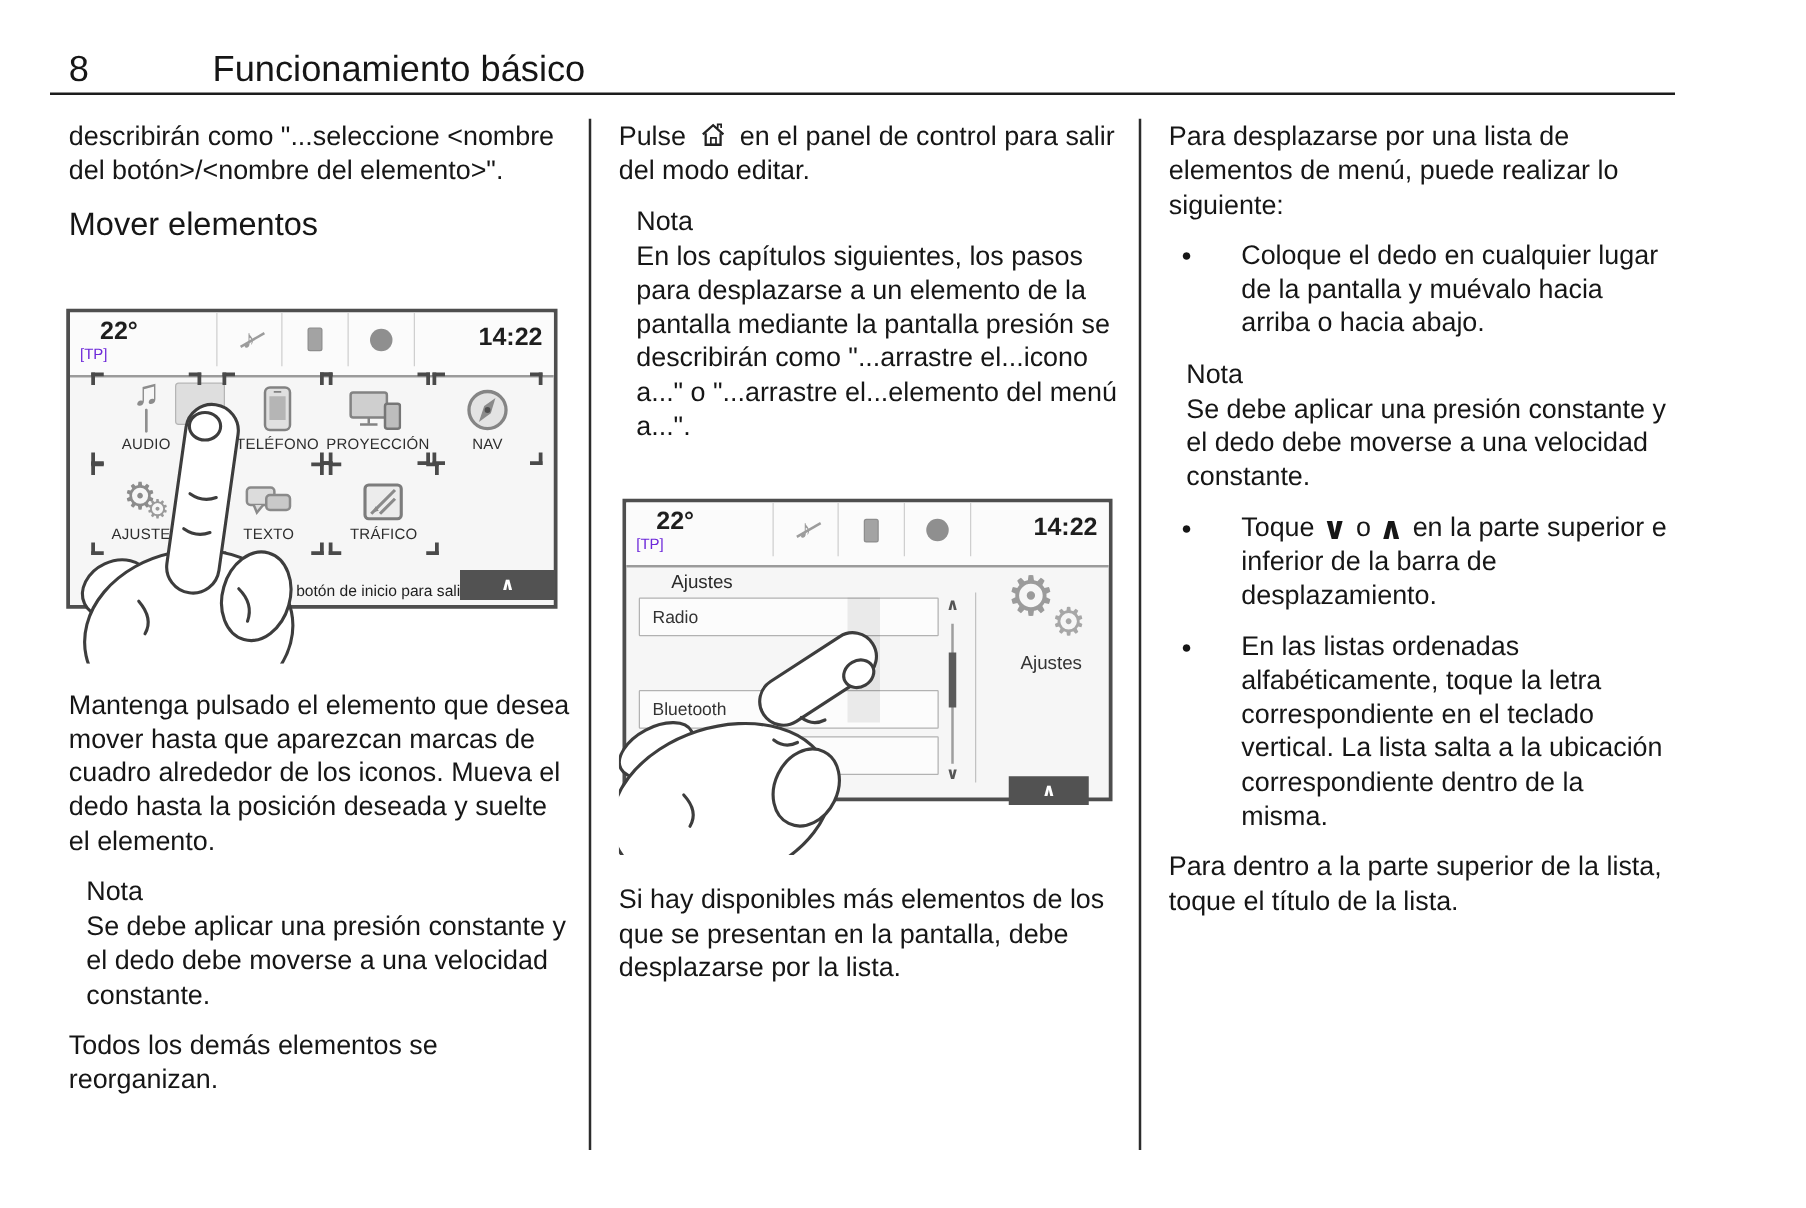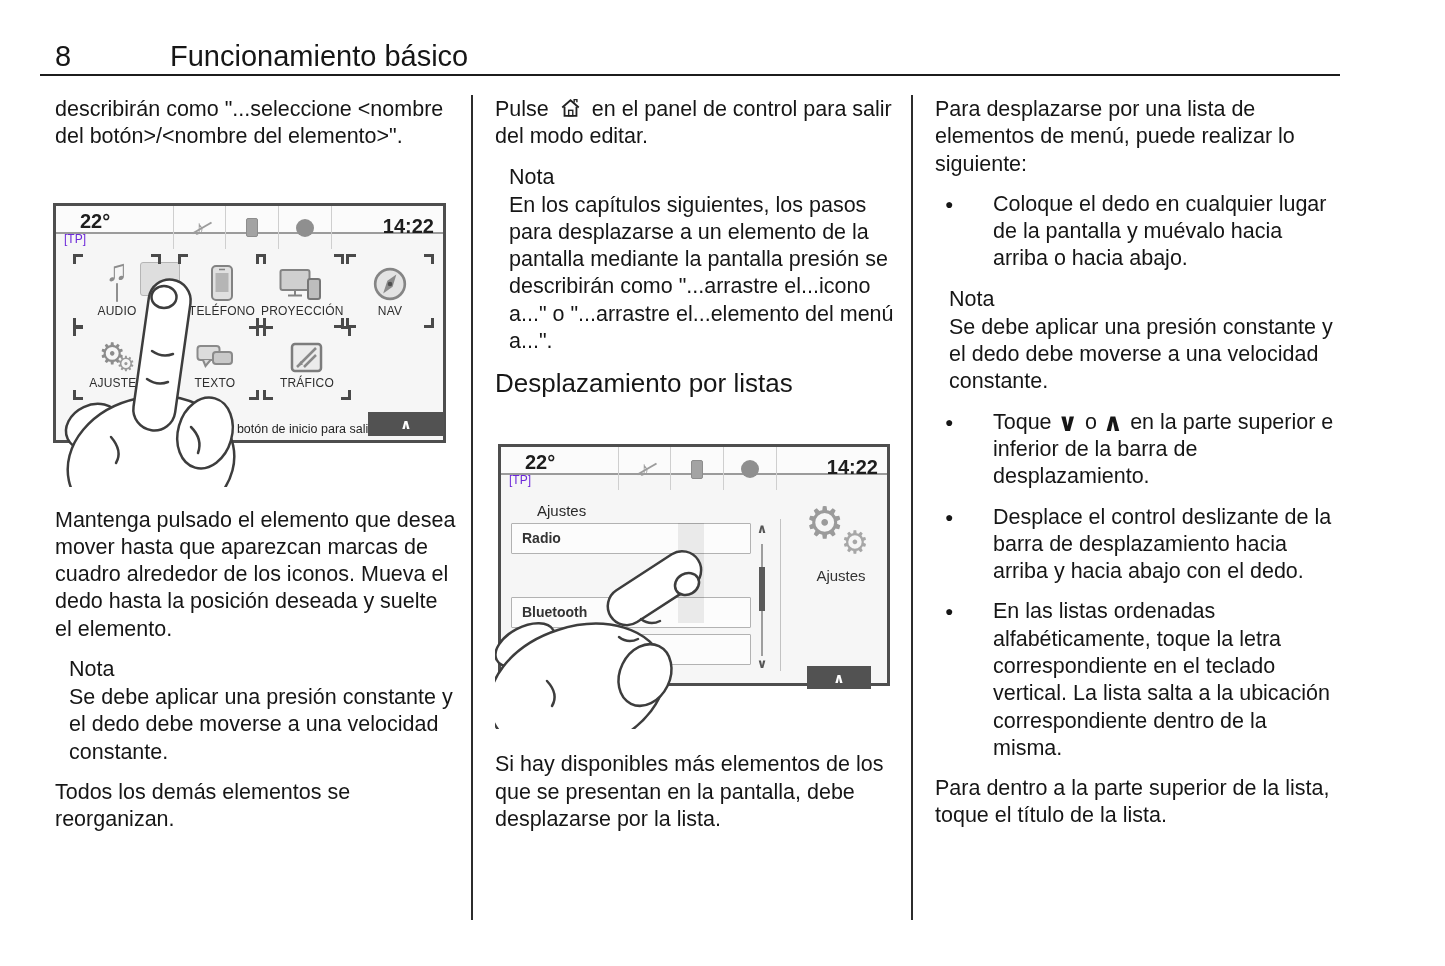--- a/index.html
+++ b/index.html
@@ -32,21 +32,21 @@
 
   
   .figure { position:relative; width:402px; overflow:hidden; background:#fff; }
   #fig1 { height:322px; margin:14px 0 20px -4px; }
   #fig2 { height:316px; margin:8px 0 22px 0; }
   .screen { position:absolute; border:3px solid #4e4e4e; background:#f6f6f6; }
   #fig1 .screen { left:2px; top:38px; width:393px; height:240px; }
   #fig2 .screen { left:3px; top:31px; width:392px; height:242px; }
 
   
-  .sbar { position:relative; height:28px; background:#fbfbfb; border-bottom:2px solid #9b9b9b; }
+  .sbar { position:relative; height:52px; background:#fbfbfb; border-bottom:2px solid #9b9b9b; }
   .sb-temp { position:absolute; left:24px; top:4px;  font-size:20px; font-weight:bold; color:#1e1e1e; }
   .sb-tp   { position:absolute; left:8px;  top:26px; font-size:12px; color:#6d28d9; }
   .sb-time { position:absolute; right:9px; top:9px;  font-size:20px; font-weight:bold; color:#1e1e1e; }
   .sb-div  { position:absolute; top:0; width:1px; height:43px; background:#cfcfcf; }
   .sb-ic   { position:absolute; top:8px; width:28px; height:28px; display:flex; align-items:center; justify-content:center; }
   .ic-note { position:relative; font-size:21px; color:#9c9c9c; }
   .ic-note::after { content:""; position:absolute; left:-3px; top:11px; width:22px; height:2px; background:#9c9c9c; transform:rotate(-30deg); }
   .ic-phone-s { width:12px; height:19px; background:#a3a3a3; border-radius:2px; border:1px solid #8d8d8d; }
   .ic-rec { width:18px; height:18px; border-radius:50%; background:#8f8f8f; }
 
@@ -64,21 +64,21 @@
   .audio-note { font-size:30px; color:#8c8c8c; line-height:.9; display:block; }
   .audio-base { width:36px; height:6px; background:#b3b3b3; border:1px solid #8f8f8f; border-radius:2px; margin:0 auto; }
   .dragged { position:absolute; left:84px; top:56px; width:40px; height:34px; background:#dedede; border:1px solid #b5b5b5; border-radius:3px; }
   .hint { position:absolute; left:142px; top:216px; font-size:12.5px; color:#1f1f1f; white-space:nowrap; }
   .homebtn { position:absolute; background:#525252; color:#ffffff; display:flex; align-items:center; justify-content:center; font-size:14px; font-weight:bold; }
   #fig1 .homebtn { left:312px; top:206px; width:76px; height:24px; }
   #fig2 .homebtn { left:306px; top:219px; width:64px; height:23px; }
 
   
   .ltitle { position:absolute; left:36px; top:55px; font-size:15px; color:#2a2a2a; }
-  .lrow { position:absolute; left:10px; width:240px; height:31px; background:#fcfcfc; border:1px solid #b2b2b2; border-radius:1px; font-size:14px; color:#333; line-height:29px; padding-left:10px;font-weight:bold; }
+  .lrow { position:absolute; left:10px; width:240px; height:31px; background:#fcfcfc; border:1px solid #b2b2b2; border-radius:1px; font-size:14px; color:#333; line-height:29px; padding-left:10px; }
   .dragband { position:absolute; left:177px; top:76px; width:26px; height:100px; background:rgba(0,0,0,.07); }
   .scr-ar { position:absolute; left:251px; width:20px; text-align:center; font-size:13px; font-weight:bold; color:#555; }
   .scr-track { position:absolute; left:260px; top:97px; width:2px; height:112px; background:#9e9e9e; }
   .scr-slider { position:absolute; left:258px; top:120px; width:6px; height:44px; background:#5a5a5a; }
   .rsep { position:absolute; left:279px; top:72px; width:1px; height:152px; background:#c2c2c2; }
   .gears-big { position:absolute; left:300px; top:60px; width:80px; height:58px; }
   .gear-b1 { position:absolute; left:4px; top:-6px; font-size:44px; color:#9b9b9b; line-height:1; }
   .gear-b2 { position:absolute; left:40px; top:20px; font-size:31px; color:#a7a7a7; line-height:1; }
   .gears-lab { position:absolute; left:293px; top:120px; width:94px; text-align:center; font-size:15px; color:#333; }
 
@@ -89,20 +89,21 @@
 <body>
 
 <span class="hdr-num">8</span>
 <span class="hdr-title">Funcionamiento básico</span>
 <div class="hdr-rule"></div>
 <div class="vdiv" id="vdiv1"></div>
 <div class="vdiv" id="vdiv2"></div>
 
 <div class="col" id="col1">
   <p class="p">describirán como "...seleccione &lt;nombre del botón&gt;/&lt;nombre del elemento&gt;".</p>
+  <h2 class="colh">Mover elementos</h2>
 
   <div class="figure" id="fig1">
     <div class="screen">
       <div class="sbar">
         <span class="sb-temp">22°</span>
         <span class="sb-tp">[TP]</span>
         <span class="sb-time">14:22</span>
         <div class="sb-div" style="left:117px"></div>
         <div class="sb-div" style="left:169px"></div>
         <div class="sb-div" style="left:222px"></div>
@@ -253,21 +254,20 @@
       <path d="M5.5 10.5 V20.5 H18.5 V10.5" fill="none" stroke="#222" stroke-width="2"></path>
       <rect x="10" y="14.5" width="4.5" height="6" fill="none" stroke="#222" stroke-width="1.5"></rect>
       <path d="M16 6 V2.8 h3 v3" fill="none" stroke="#222" stroke-width="1.5"></path>
     </svg>
     <span>en el panel de control para salir del modo editar.</span>
   </p>
   <div class="note">
     <div class="nlab">Nota</div>
     <p class="p">En los capítulos siguientes, los pasos para desplazarse a un elemento de la pantalla mediante la pantalla presión se describirán como "...arrastre el...icono a..." o "...arrastre el...elemento del menú a...".</p>
   </div>
-  <h2 class="colh">Desplazamiento por listas</h2>
 
   <div class="figure" id="fig2">
     <div class="screen">
       <div class="sbar">
         <span class="sb-temp">22°</span>
         <span class="sb-tp">[TP]</span>
         <span class="sb-time">14:22</span>
         <div class="sb-div" style="left:117px"></div>
         <div class="sb-div" style="left:169px"></div>
         <div class="sb-div" style="left:222px"></div>
@@ -338,22 +338,19 @@
   <div class="b">
     <span class="btxt">
       <span>Toque</span>
       <span class="chev">∨</span>
       <span>o</span>
       <span class="chev">∧</span>
       <span>en la parte superior e inferior de la barra de desplazamiento.</span>
     </span>
   </div>
 
-  <div class="b">
-    <span class="btxt">Desplace el control deslizante de la barra de desplazamiento hacia arriba y hacia abajo con el dedo.</span>
-  </div>
 
   <div class="b">
     <span class="btxt">En las listas ordenadas alfabéticamente, toque la letra correspondiente en el teclado vertical. La lista salta a la ubicación correspondiente dentro de la misma.</span>
   </div>
 
   <p class="p">Para dentro a la parte superior de la lista, toque el título de la lista.</p>
 </div>
 
 </body></html>

